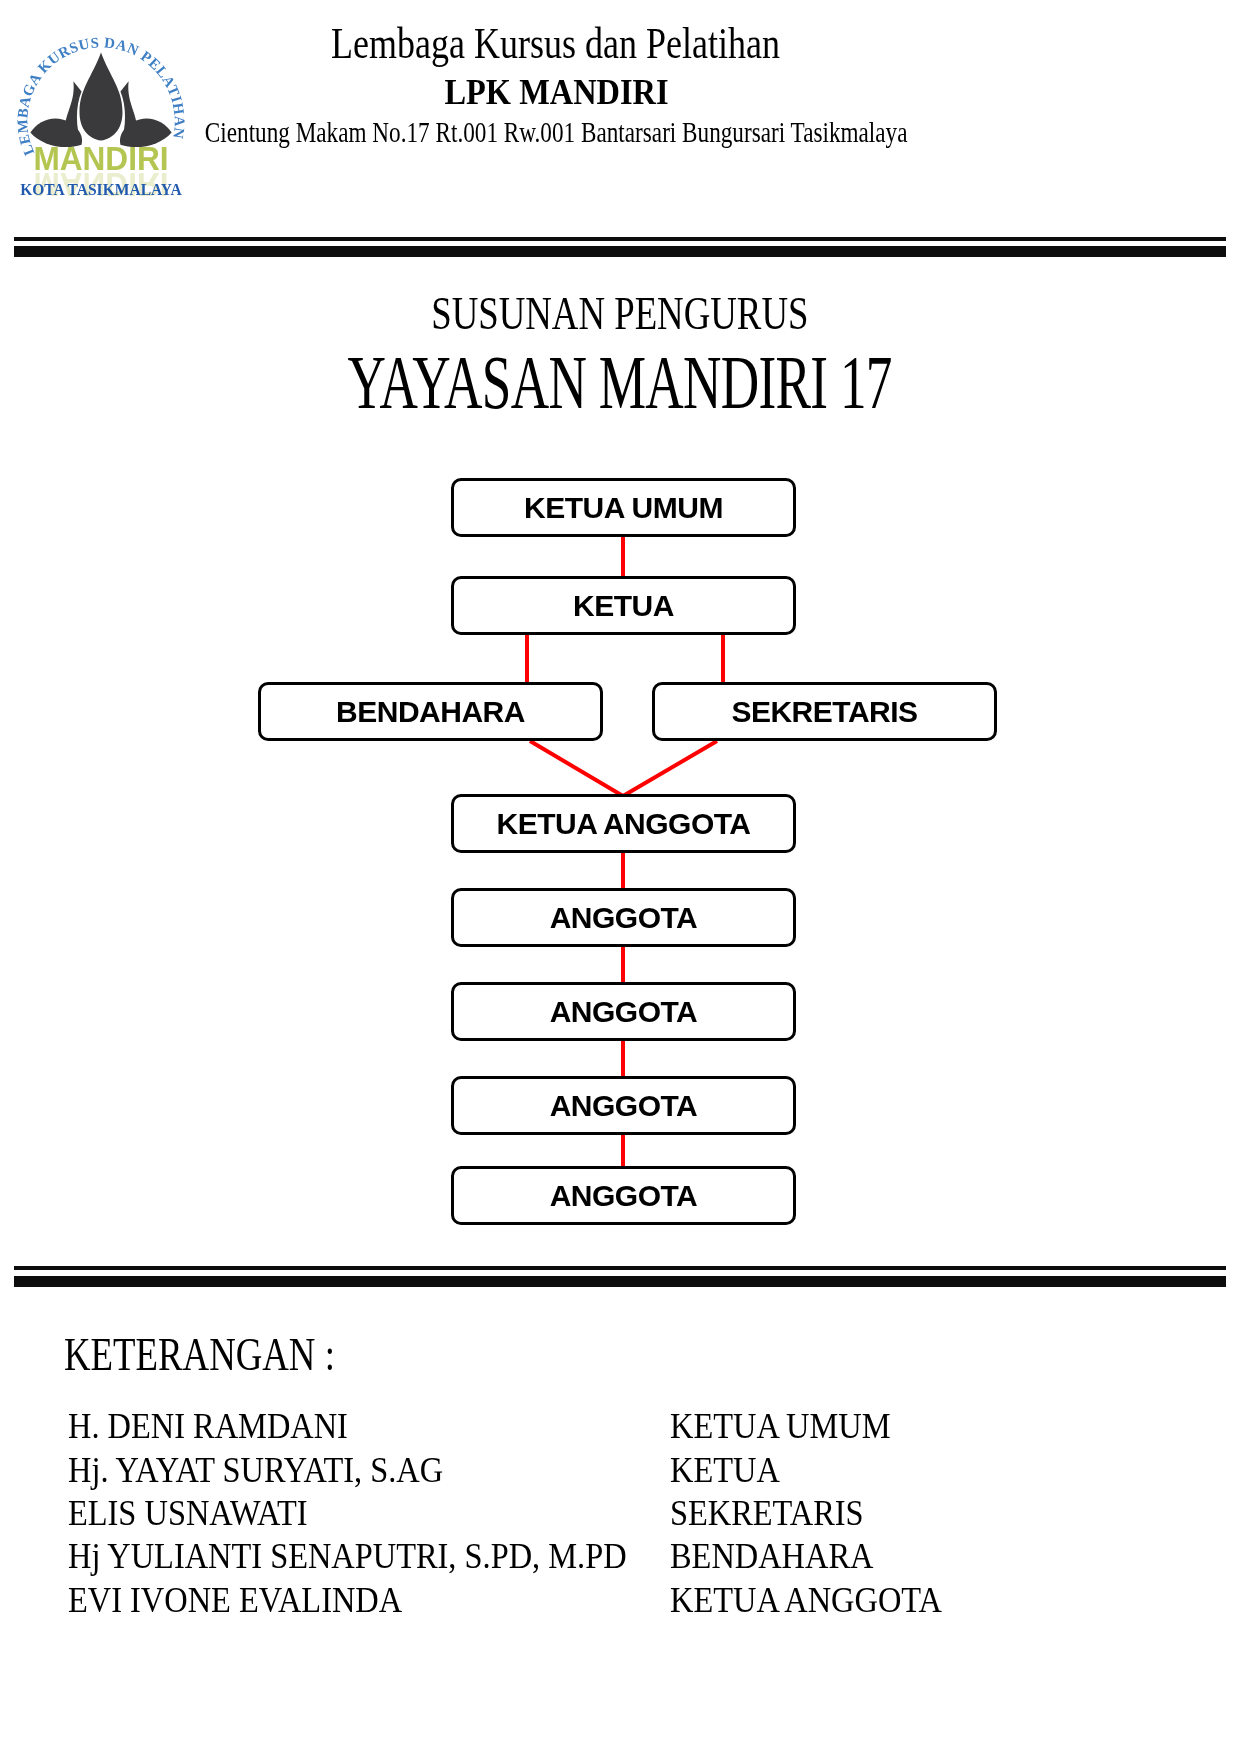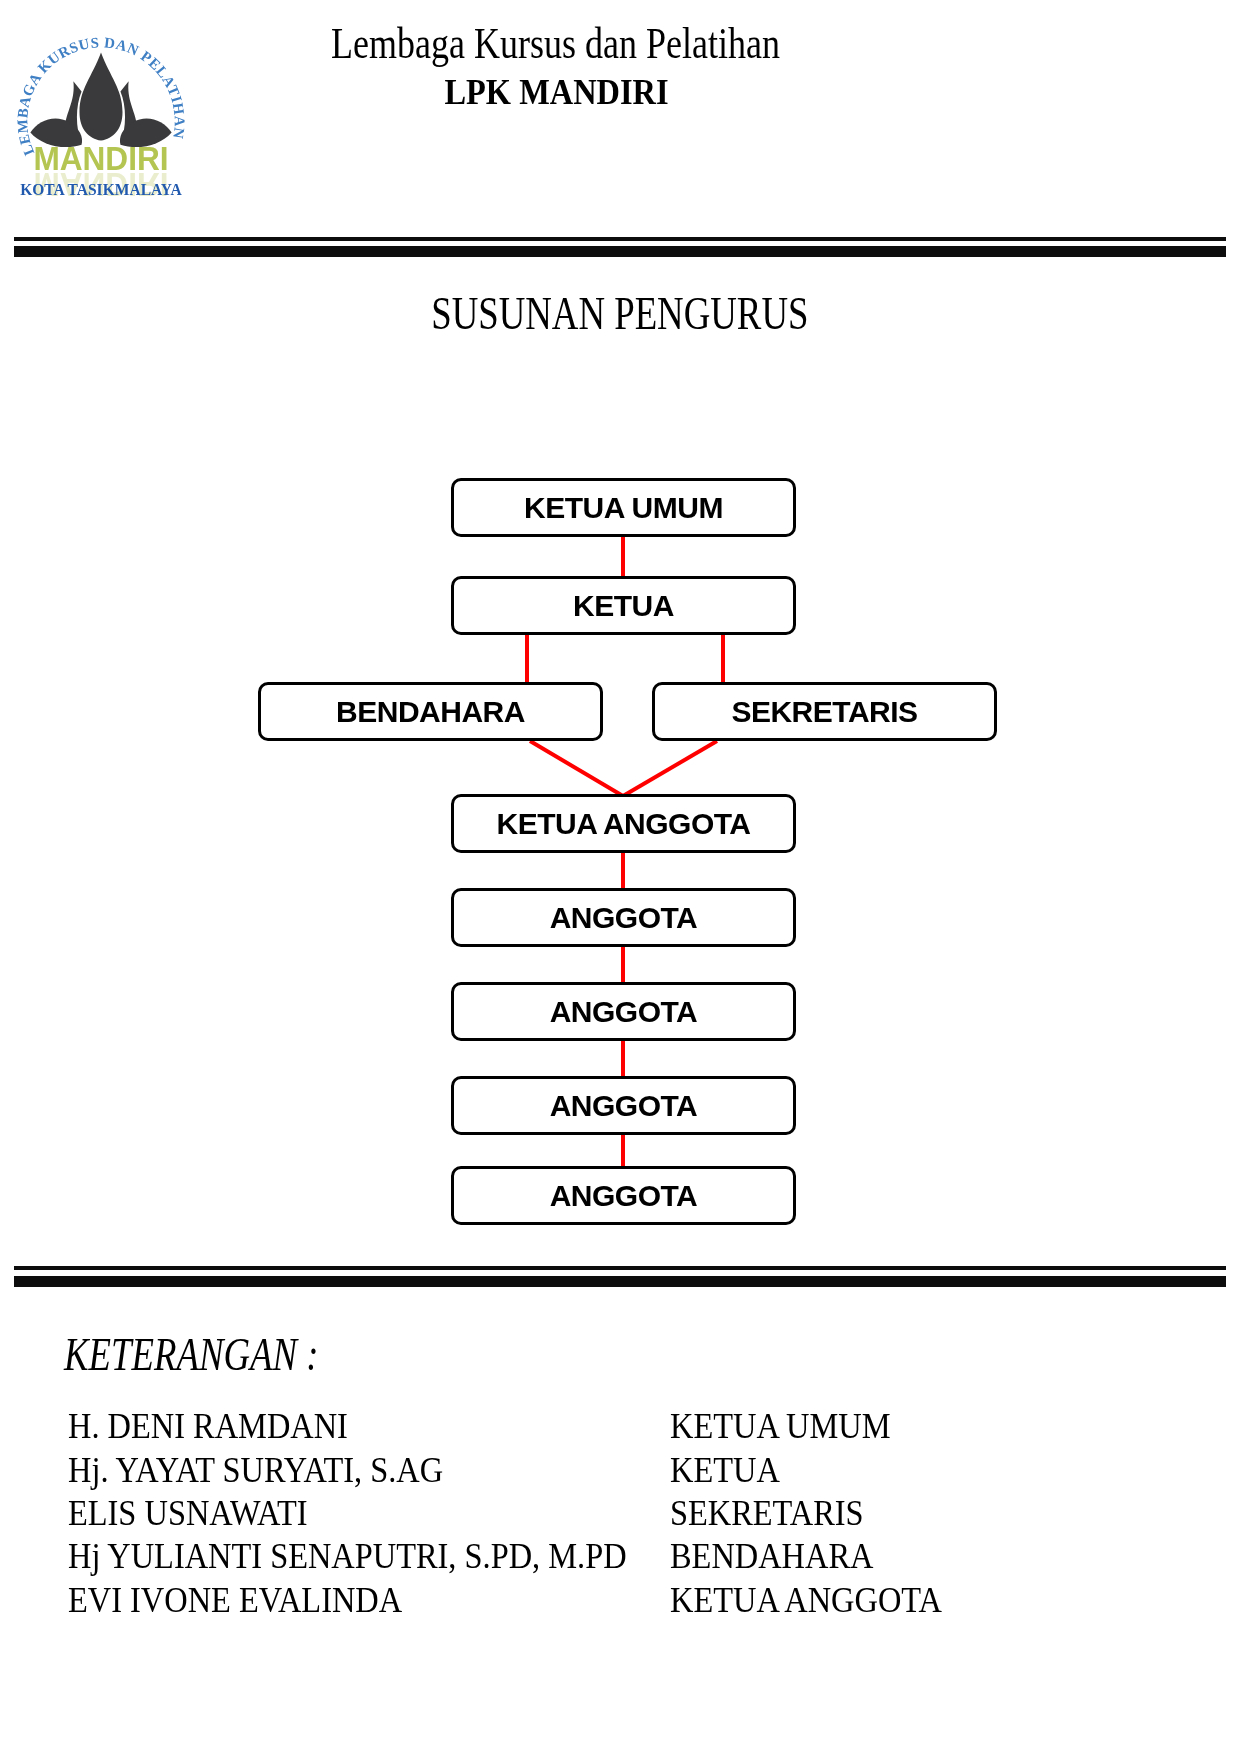--- a/index.html
+++ b/index.html
@@ -48,21 +48,21 @@
     border:3px solid var(--box-border,#000);
     border-radius:10px;background:#fff;
     display:flex;align-items:center;justify-content:center;
     font-family:"Liberation Sans","DejaVu Sans",sans-serif;
     font-weight:bold;font-size:30px;letter-spacing:-.5px;
     box-sizing:border-box;z-index:2;
   }
   .connector-layer{position:absolute;left:0;top:0;width:1240px;height:1755px;pointer-events:none;z-index:1;}
   .conn{stroke:var(--connector-red,#ff0000);stroke-width:4;fill:none;}
   
-  .keterangan-heading{position:absolute;left:64px;top:1330px;font-size:46px;line-height:50px;font-style:italic;}
+  .keterangan-heading{position:absolute;left:64px;top:1330px;font-size:46px;line-height:50px;}
   .keterangan-heading .cond{transform:scaleX(.8);transform-origin:0 50%;}
   .krow{position:absolute;left:0;width:1240px;font-size:36px;line-height:44px;}
   .kname{position:absolute;left:68px;}
   .krole{position:absolute;left:670px;}
   .krow .cond{transform:scaleX(.9);transform-origin:0 50%;}
 </style>
 </head>
 <body>
 
 <div class="page">
@@ -82,27 +82,29 @@
       <textPath href="#arcpath" startOffset="0">LEMBAGA KURSUS DAN PELATIHAN</textPath>
     </text>
     <text class="logo-brand-text logo-brand-reflection" x="85" y="137" text-anchor="middle" textLength="132" lengthAdjust="spacingAndGlyphs" transform="translate(0,277) scale(1,-1)">MANDIRI</text>
     <text class="logo-brand-text" x="85" y="137" text-anchor="middle" textLength="132" lengthAdjust="spacingAndGlyphs">MANDIRI</text>
     <text class="logo-city-text" x="85" y="161" text-anchor="middle" textLength="158" lengthAdjust="spacingAndGlyphs">KOTA TASIKMALAYA</text>
   </svg>
 
   <div class="letterhead-text">
     <div class="org-line1"><span class="cond">Lembaga Kursus dan Pelatihan</span></div>
     <div class="org-line2"><span class="cond">LPK MANDIRI</span></div>
+    <div class="addr-line"><span class="cond">Cientung Makam No.17 Rt.001 Rw.001 Bantarsari Bungursari Tasikmalaya</span></div>
   </div>
 
   <div class="bar b1-thin"></div>
   <div class="bar b1-thick"></div>
 
   <div class="title-block">
     <div class="doc-subtitle"><span class="cond">SUSUNAN PENGURUS</span></div>
+    <div class="doc-title"><span class="cond">YAYASAN MANDIRI 17</span></div>
   </div>
 
   <svg class="connector-layer" viewBox="0 0 1240 1755">
     <path class="conn" d="M623 537 L623 578"></path>
     <path class="conn" d="M527 635 L527 684"></path>
     <path class="conn" d="M723 635 L723 684"></path>
     <path class="conn" d="M530 741 L623 796"></path>
     <path class="conn" d="M717 741 L623 796"></path>
     <path class="conn" d="M623 853 L623 890"></path>
     <path class="conn" d="M623 947 L623 984"></path>

